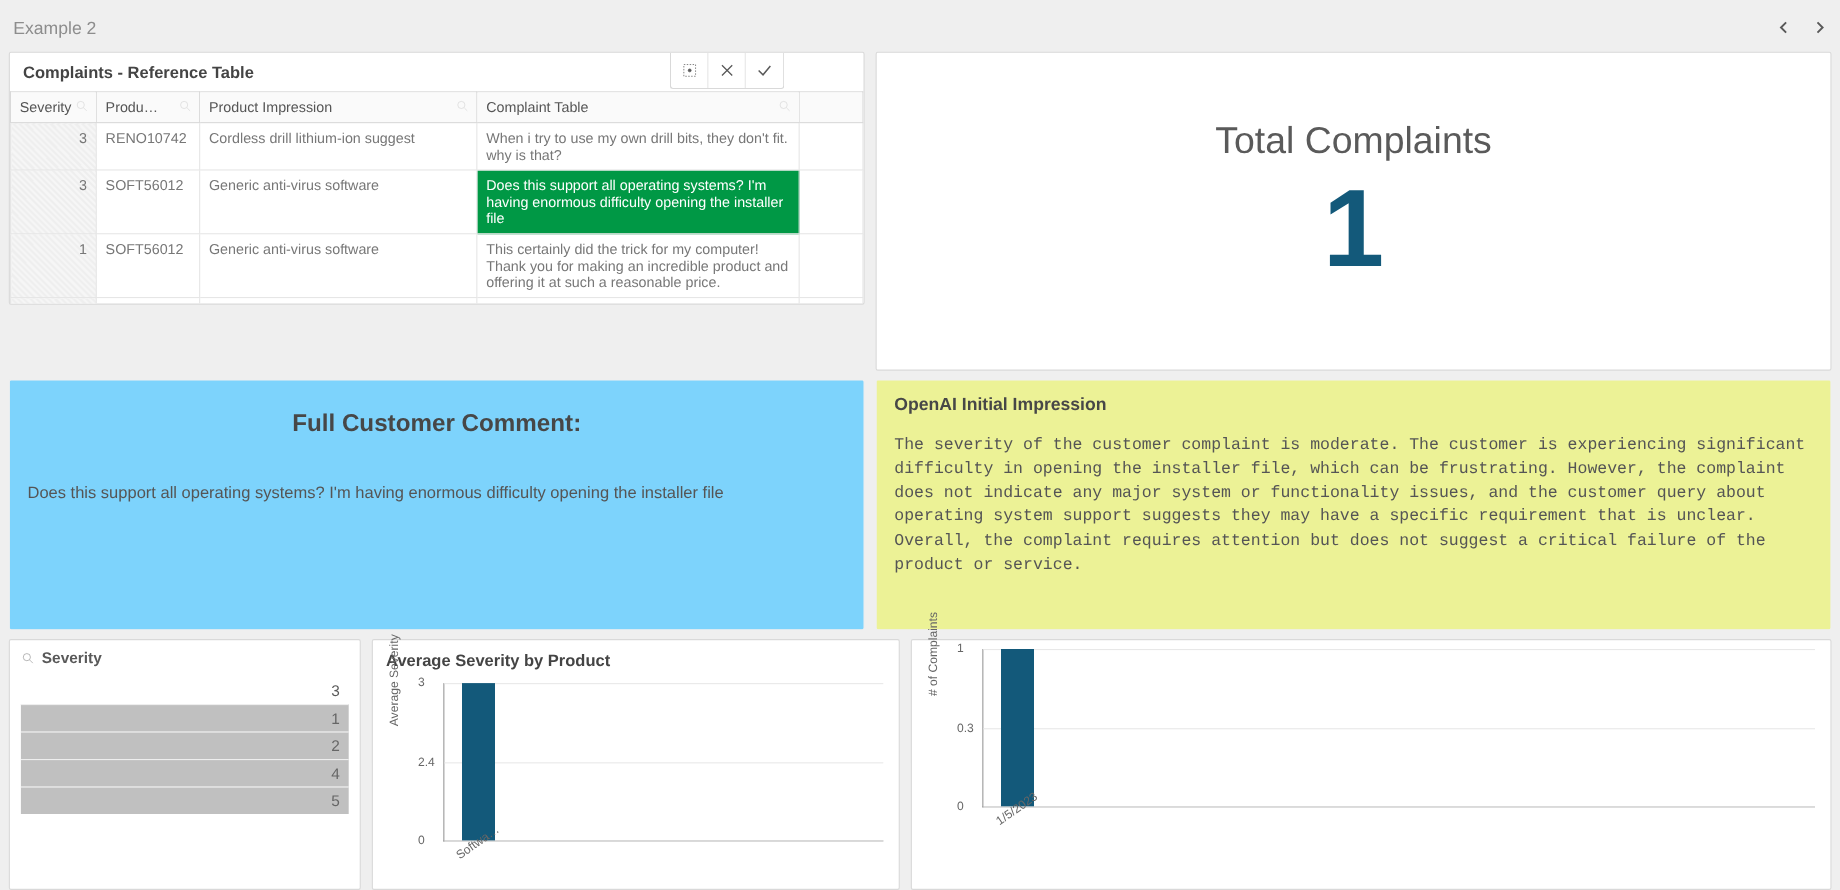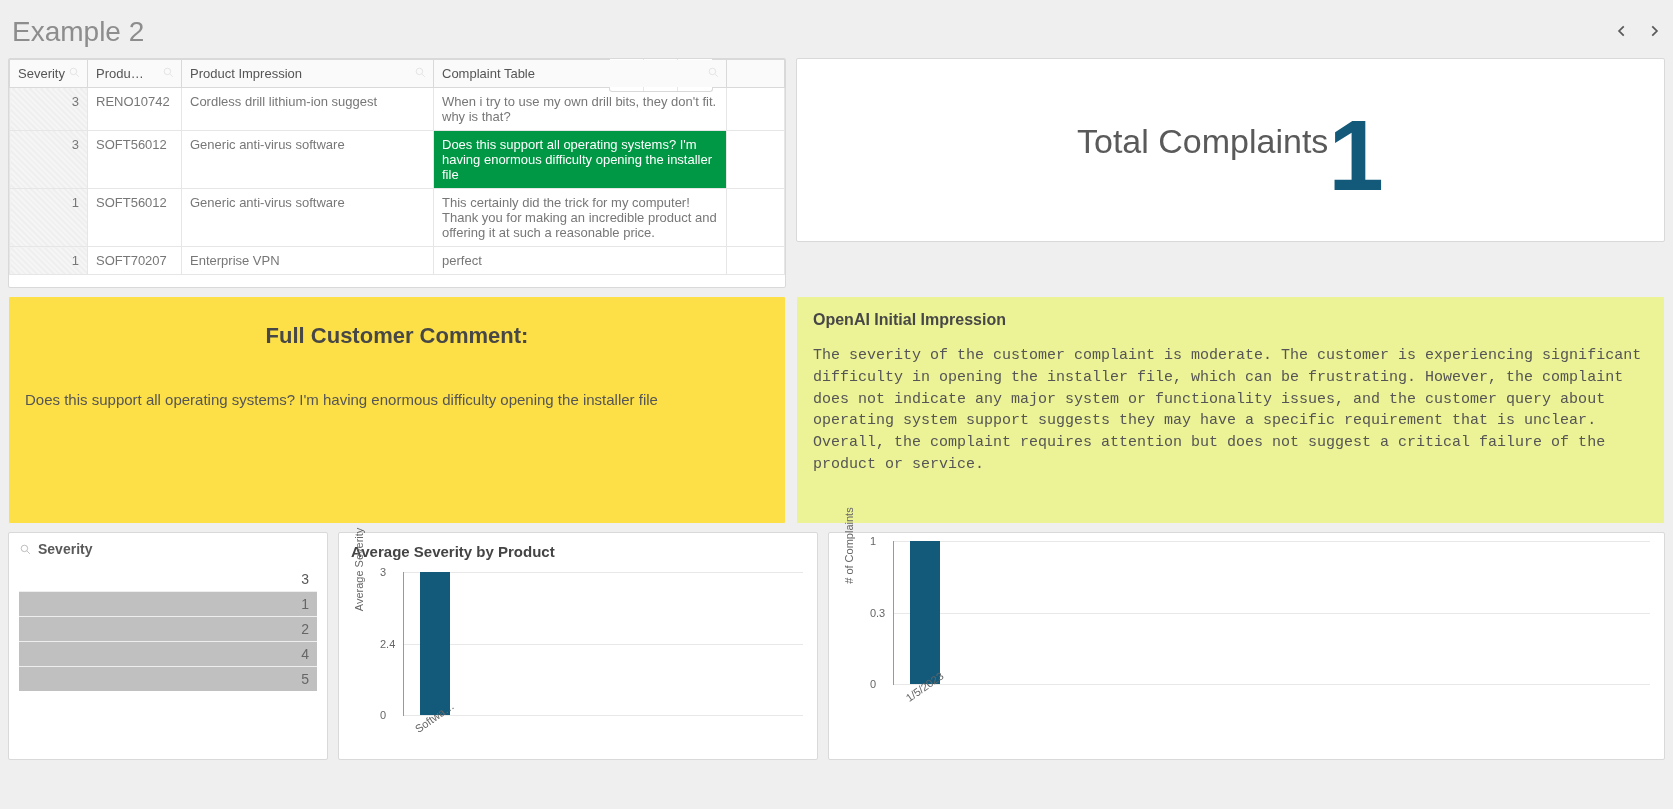--- a/index.html
+++ b/index.html
@@ -1,21 +1,21 @@
 <!DOCTYPE html>
 <html><head>
 <meta charset="utf-8">
 <style>
   * { box-sizing: border-box; margin: 0; padding: 0; }
   html, body { font-family: "Segoe UI", Arial, sans-serif; background: #efefef; color: #595959; }
   body { width: 1673px; padding: 4px 8px 8px 8px; font-size: 14px; }
 
   
   .sheet-header { display: flex; align-items: center; justify-content: space-between; padding: 12px 4px 10px 4px; }
-  .sheet-title { font-size: 28px; font-weight: 400; color: #8d8d8d; }
+  .sheet-title { font-size: 16px; font-weight: 400; color: #8d8d8d; }
   .nav-arrows { display: flex; gap: 18px; color: #595959; }
   .nav-arrows span { cursor: pointer; font-size: 18px; }
 
   
   .row { display: flex; gap: 10px; margin-bottom: 8px; }
   .card { background: #fff; border: 1px solid #d9d9d9; border-radius: 2px; position: relative; }
 
   
   .table-card { flex: 0 0 778px; height: 230px; display: flex; flex-direction: column; overflow: hidden; }
   .card-title { font-weight: 600; padding: 10px 12px 8px 12px; font-size: 15px; color: #444; }
@@ -30,26 +30,26 @@
   table.complaints td { padding: 6px 8px; border: 1px solid #e6e6e6; vertical-align: top; color:#777; }
   table.complaints col.sev { width: 78px; }
   table.complaints col.prod { width: 94px; }
   table.complaints col.desc { width: 252px; }
   table.complaints col.txt { width: auto; }
   table.complaints col.spare { width: 58px; }
   table.complaints td.sev { text-align: right; background: repeating-linear-gradient(45deg,#f6f6f6,#f6f6f6 2px,#eeeeee 2px,#eeeeee 4px); }
   tr.selected td.txt { background:#009845; color:#fff; }
 
   
-  .kpi-card { flex: 1; height: 184px; display:flex; flex-direction:row; align-items:center; justify-content:center; }
+  .kpi-card { flex: 1; height: 290px; display:flex; flex-direction:column; align-items:center; justify-content:center; }
   .kpi-title { font-size: 34px; color:#5a5a5a; font-weight: 400; margin-top:-18px; }
   .kpi-value { font-size: 100px; font-weight: 700; color:#13597a; line-height:1; margin-top:10px; }
 
   
-  .comment-card { flex: 0 0 778px; height: 228px; background:#fde047; border-color:#efefef; padding: 26px 16px; }
+  .comment-card { flex: 0 0 778px; height: 228px; background:#7dd3fc; border-color:#efefef; padding: 26px 16px; }
   .comment-title { text-align:center; font-weight:700; font-size:22px; color:#474747; margin-bottom:42px; }
   .comment-body { font-size:15px; color:#555; }
 
   .ai-card { flex:1; height:228px; background:#ecf296; border-color:#efefef; padding: 14px 16px; }
   .ai-title { font-weight:700; font-size:16px; color:#474747; margin-bottom:16px; }
   .ai-body { font-size:15px; color:#555; line-height:1.45;font-family:Liberation Mono, monospace; }
 
   
   .severity-card { flex: 0 0 320px; height: 228px; padding: 8px 10px; }
   .sev-head { display:flex; align-items:center; gap:6px; font-weight:600; color:#595959; font-size:14px; margin-bottom:10px;}
@@ -85,20 +85,21 @@
     <span>
       <svg width="14" height="14" viewBox="0 0 24 24">
           <path d="M9 4 L17 12 L9 20" stroke="#595959" stroke-width="3" fill="none"></path>
         </svg>
     </span>
   </div>
 </div>
 
 <div class="row">
   <div class="card table-card">
+    <div class="card-title">Complaints - Reference Table</div>
 
     <div class="table-actions">
       <button>
         <svg width="16" height="16" viewBox="0 0 24 24">
             <rect x="4" y="4" width="16" height="16" stroke-dasharray="2 2"></rect>
             <circle cx="12" cy="12" r="2" fill="#595959"></circle>
           </svg>
       </button>
       <button>
         <svg width="14" height="14" viewBox="0 0 24 24">

